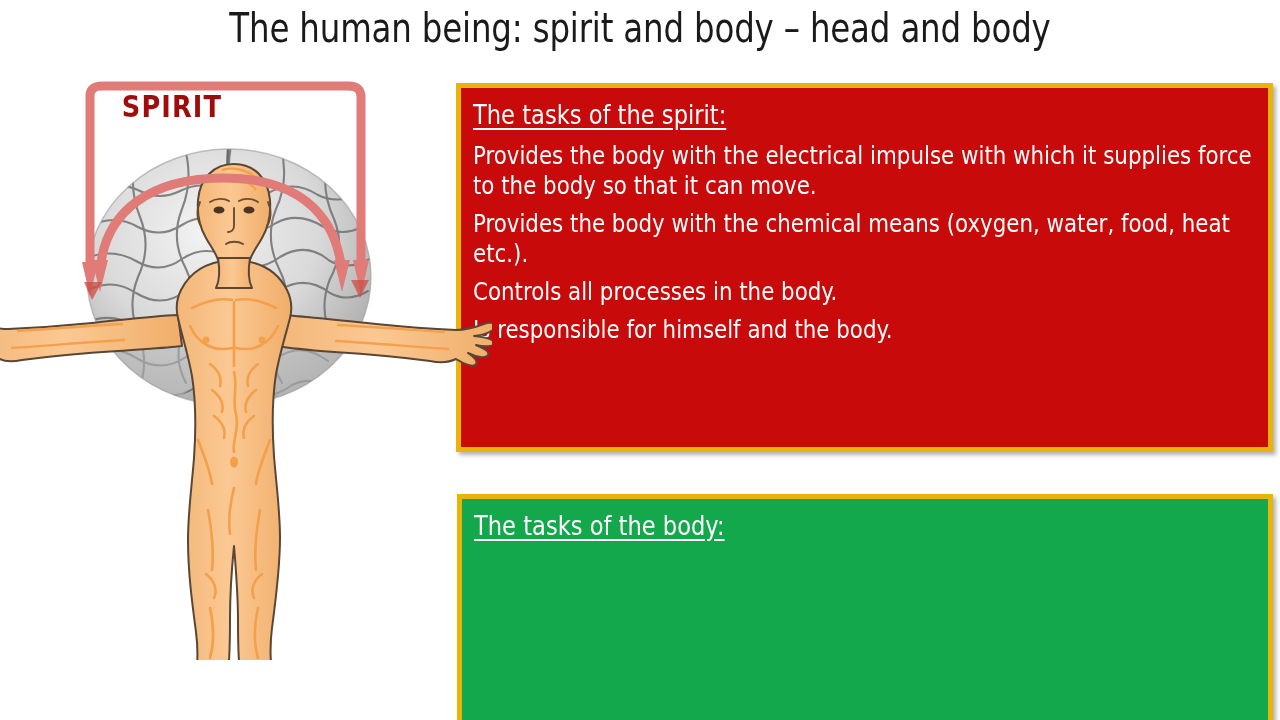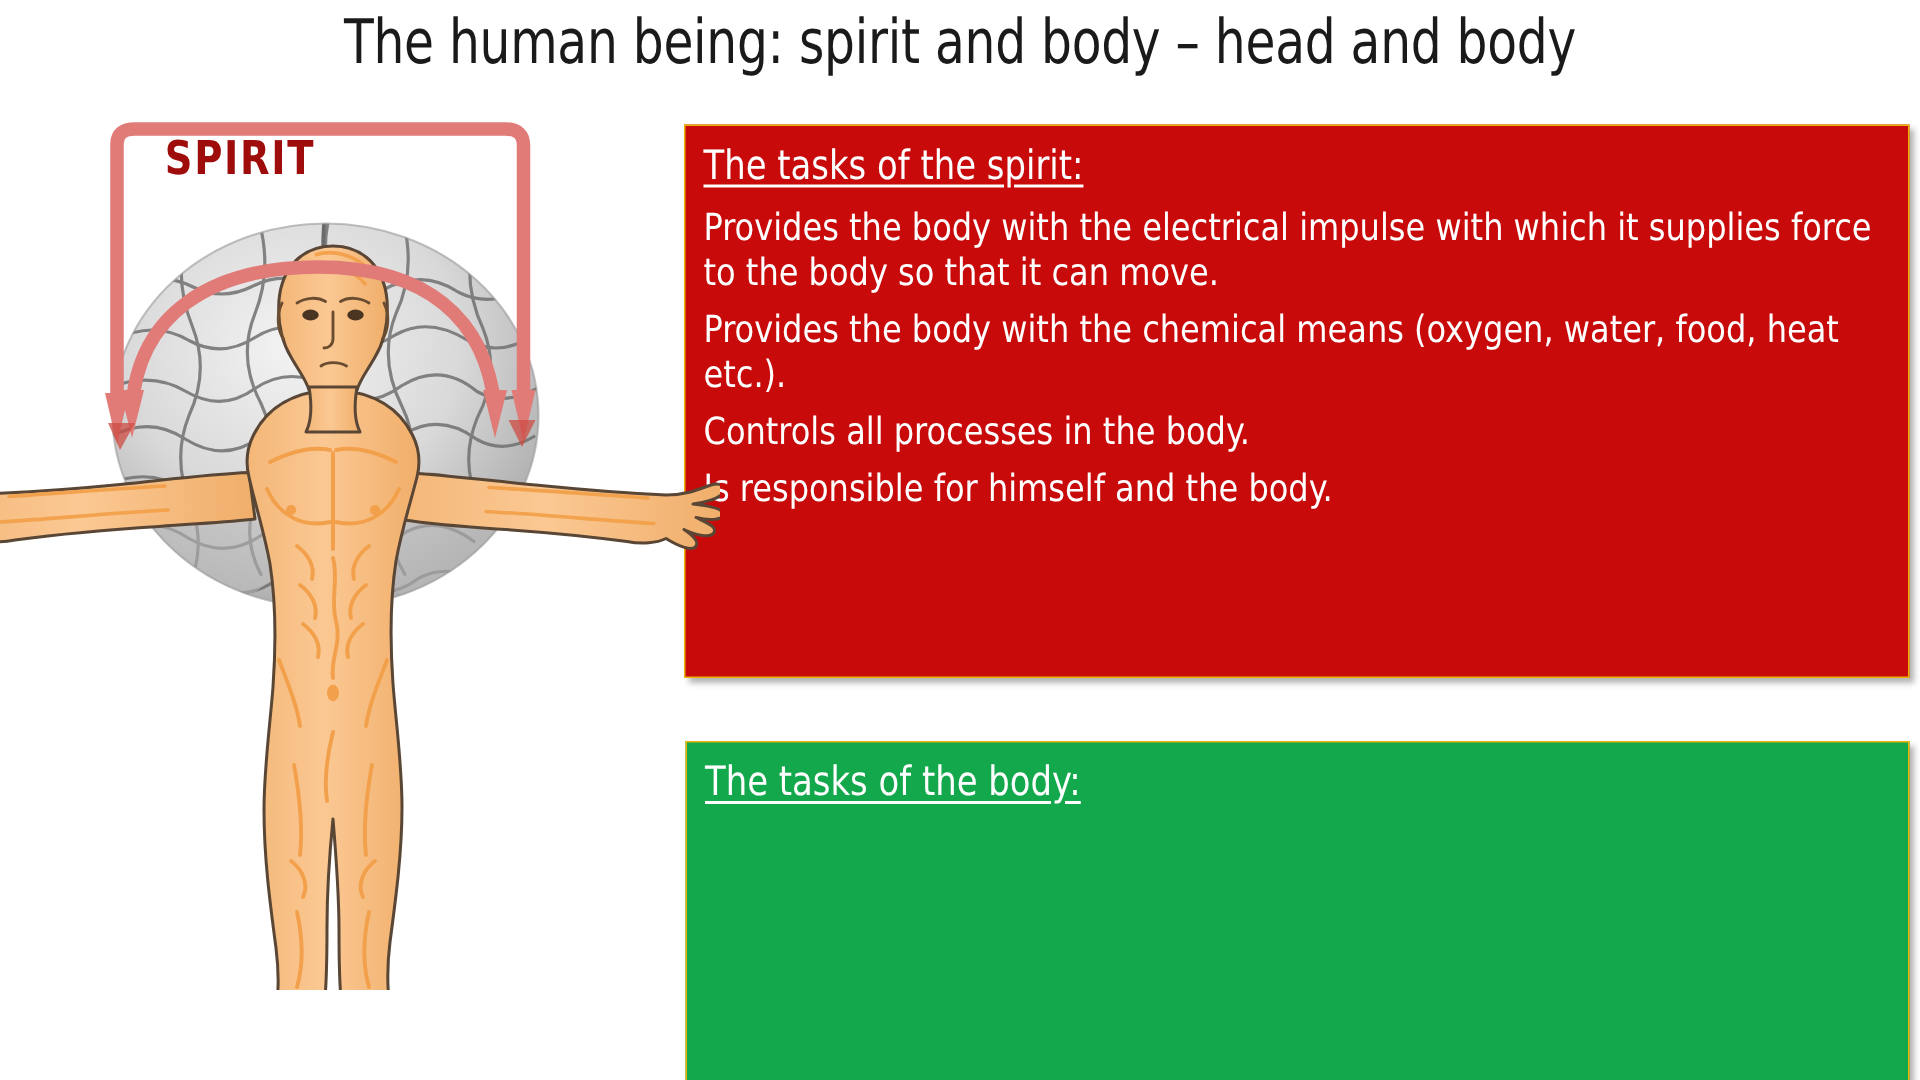--- a/index.html
+++ b/index.html
@@ -39,21 +39,21 @@
     letter-spacing: -0.2px;
     line-height: 52px;
     white-space: nowrap;
     transform: scaleX(0.88);
     transform-origin: center top;
   }
 
   
   #illustration {
     position: absolute;
-    left: 0;
+    left: 12px;
     top: 60px;
     width: 462px;
     height: 600px;
   }
 
   
   #spirit-label {
     position: absolute;
     left: 0;
     top: 28px;
@@ -97,21 +97,21 @@
     top: 80px;
     width: 510px;
     height: 520px;
     z-index: 15;
   }
 
   
   .content-box {
     position: absolute;
     box-sizing: border-box;
-    border: 1px solid #eab308;
+    border: 5px solid #eab308;
     box-shadow: 3px 3px 4px rgba(0,0,0,0.30);
     overflow: hidden;
   }
   #spirit-box {
     left: 456px;
     top: 83px;
     width: 817px;
     height: 369px;
     background: #C80A0A;
     padding: 9px 12px 0 12px;

